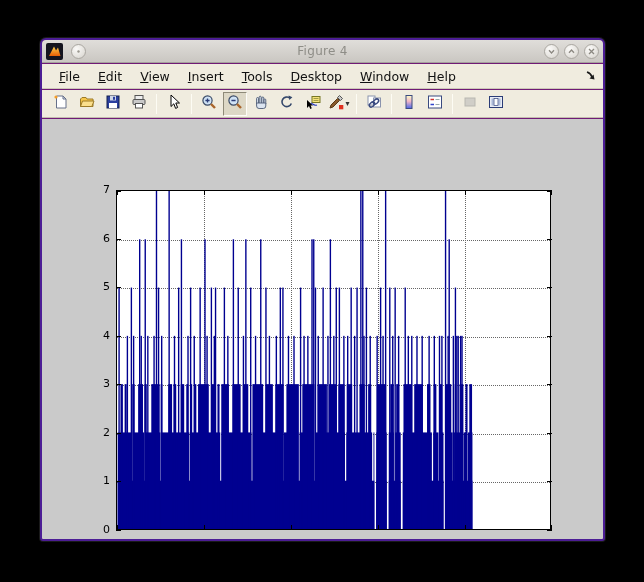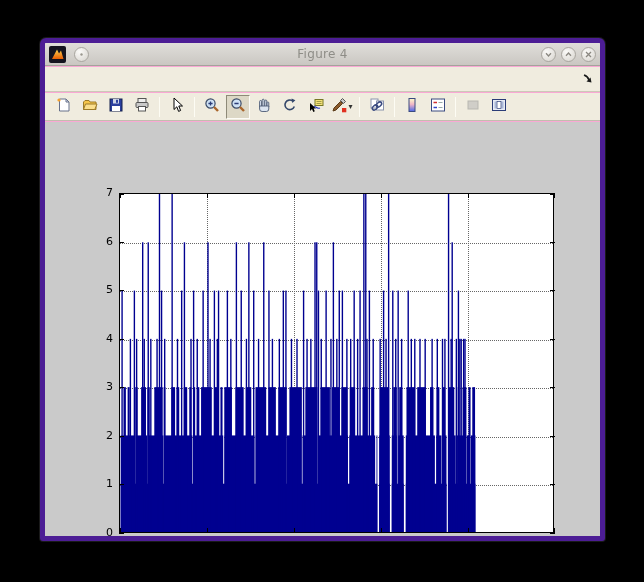--- a/index.html
+++ b/index.html
@@ -1,21 +1,21 @@
 <!DOCTYPE html>
 <html><head>
 <meta charset="utf-8">
 <style>
   * { margin:0; padding:0; box-sizing:border-box; }
   html,body { width:644px; height:582px; }
   body { background:#000; font-family:"DejaVu Sans", sans-serif; position:relative; overflow:hidden; }
 
   .window {
     position:absolute; left:40px; top:38px; width:565px; height:503px;
-    background:#f9a8d4; border:5px solid #4c1d95;
+    background:#701a75; border:2px solid #4c1d95;
     border-radius:6px 6px 3px 3px; overflow:hidden;
     box-shadow:0 0 0 1px #1a1a1a;
   }
 
   
   .titlebar {
     position:absolute; left:0; top:0; right:0; height:23px;
     background:linear-gradient(#e0deda,#cac7c2);
     border-bottom:1px solid #a5a29c;
     display:flex; align-items:center; padding:0 4px;
@@ -114,20 +114,30 @@
       </div>
       <div class="tb-circle">
         <svg width="9" height="9" viewBox="0 0 9 9">
             <path d="M2 2 L7 7 M7 2 L2 7" stroke="#8b8881" stroke-width="1.3"></path>
           </svg>
       </div>
     </div>
   </div>
 
   <div class="menubar">
+    <span style="display:flex;">
+        <span class="menu-item"><u>F</u>ile</span>
+        <span class="menu-item"><u>E</u>dit</span>
+        <span class="menu-item"><u>V</u>iew</span>
+        <span class="menu-item"><u>I</u>nsert</span>
+        <span class="menu-item"><u>T</u>ools</span>
+        <span class="menu-item"><u>D</u>esktop</span>
+        <span class="menu-item"><u>W</u>indow</span>
+        <span class="menu-item"><u>H</u>elp</span>
+      </span>
     <span class="dock-arrow">
       <svg width="11" height="11" viewBox="0 0 11 11">
           <path d="M2 2 C5 3 6 4 7 7" fill="none" stroke="#1a1a1a" stroke-width="1.6"></path>
           <path d="M9.5 9.5 L4.5 8.5 L8.5 4.5 Z" fill="#1a1a1a"></path>
         </svg>
     </span>
   </div>
 
   <div class="toolbar">
       <div class="tool-btn">

